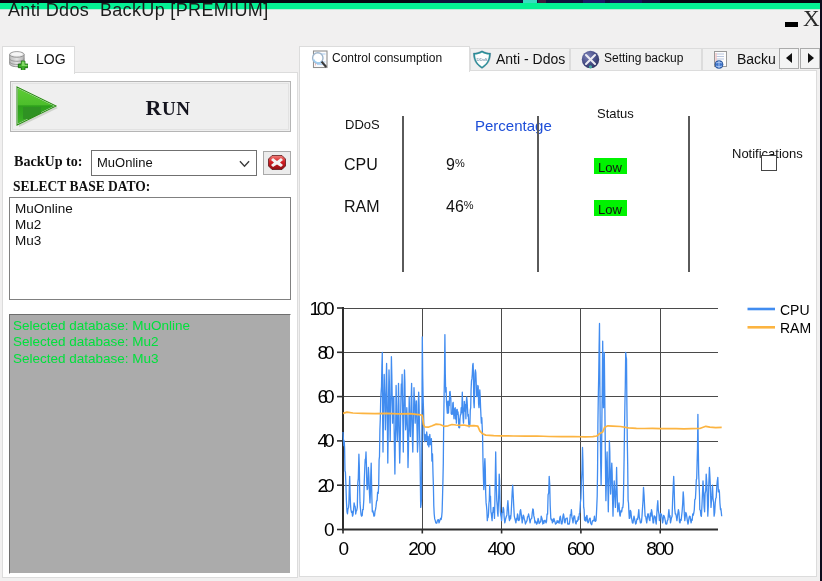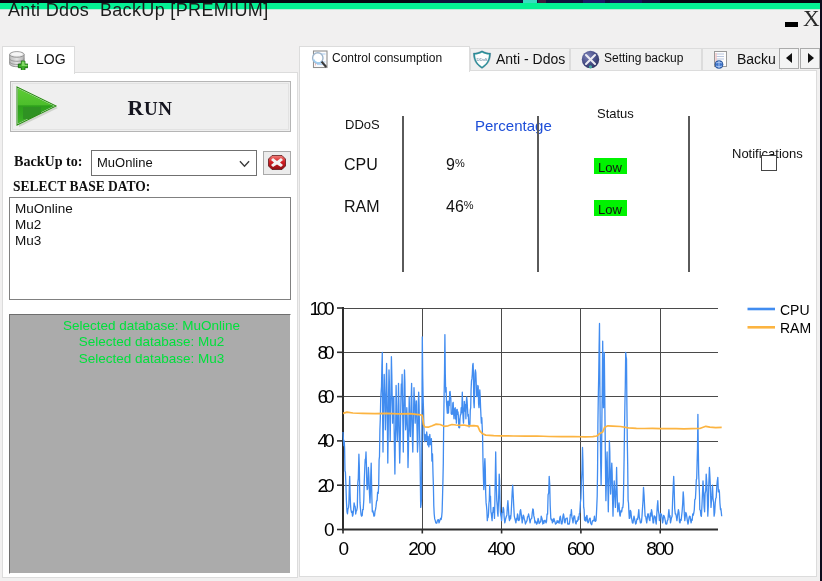--- a/index.html
+++ b/index.html
@@ -69,21 +69,21 @@
             <polygon points="2,2 41,21 2,40"></polygon>
           </clipPath>
       </defs>
       <polygon points="4,5 43,23 4,42" fill="#c9cec6" opacity="0.85"></polygon>
       <polygon points="2,2 41,21 2,40" fill="#f6fbf4"></polygon>
       <polygon points="2,2 41,21 2,40" fill="url(#pg)" stroke="#fff" stroke-width="1.6"></polygon>
       <rect x="8" y="22" width="18" height="12" fill="#2f9223" clip-path="url(#tcp)"></rect>
       <polygon points="2,2 41,21 2,40" fill="none" stroke="#2c8a16" stroke-width="1.1"></polygon>
     </svg>
   </div>
-  <div class="abs" style="left:0px;top:95px;width:300px;text-align:center;font-family:'Liberation Serif',serif;font-size:22px;font-weight:bold;color:#14141e;letter-spacing:0.5px;">R<span style="font-size:19px;">UN</span></div>
+  <div class="abs" style="left:0px;top:95px;width:300px;text-align:center;font-family:'Liberation Serif',serif;font-size:22px;font-weight:bold;color:#14141e;letter-spacing:0.5px;padding-left:18px;">R<span style="font-size:19px;">UN</span></div>
 
   <div class="abs" style="left:14px;top:153px;font-family:'Liberation Serif',serif;font-weight:bold;font-size:15px;color:#111;transform:scaleX(0.94);transform-origin:0 0;">BackUp to:</div>
   <div class="abs" style="left:91px;top:150px;width:166px;height:26px;background:#fff;border:1px solid #707070;box-sizing:border-box;">
     <div style="position:absolute;left:5px;top:4px;font-size:13px;color:#111;">MuOnline</div>
     <svg width="11" height="8" viewBox="0 0 12 8" style="position:absolute;right:6px;top:9px;">
       <path d="M1 1 L6 6.5 L11 1" fill="none" stroke="#3c3c3c" stroke-width="1.5"></path>
     </svg>
   </div>
   <div class="abs" style="left:263px;top:151px;width:28px;height:24px;background:#ececec;border:1px solid #a9a9a9;box-sizing:border-box;">
     <svg width="18" height="15" viewBox="0 0 18 15" style="position:absolute;left:4px;top:3px;">
@@ -98,21 +98,21 @@
       <path d="M5 3 L9 6 L13 3 L15 5 L12 7.5 L15 10 L13 12 L9 9.4 L5 12 L3 10 L6 7.5 L3 5 z" fill="#f3f3f3"></path>
     </svg>
   </div>
 
   <div class="abs" style="left:13px;top:178px;font-family:'Liberation Serif',serif;font-weight:bold;font-size:15px;color:#111;transform:scaleX(0.9);transform-origin:0 0;">SELECT BASE DATO:</div>
 
   <div class="abs" style="left:9px;top:197px;width:282px;height:103px;background:#fff;border:1px solid #808080;box-sizing:border-box;">
     <div style="margin:3px 0 0 5px;font-size:13.5px;line-height:15.8px;color:#111;">MuOnline<br>Mu2<br>Mu3</div>
   </div>
 
-  <div class="abs" style="left:9px;top:314px;width:282px;height:260px;background:#ababab;border:1px solid #6e6e6e;border-right-color:#fff;border-bottom-color:#fff;box-sizing:border-box;text-align:center;">
+  <div class="abs" style="left:9px;top:314px;width:282px;height:260px;background:#ababab;border:1px solid #6e6e6e;border-right-color:#fff;border-bottom-color:#fff;box-sizing:border-box;">
     <div style="margin:2.5px 0 0 3px;font-size:13.5px;line-height:16.5px;color:#00e03c;">Selected database: MuOnline<br>Selected database: Mu2<br>Selected database: Mu3</div>
   </div>
 
   <div class="abs" style="left:299px;top:46px;width:169px;height:25px;background:#fff;border:1px solid #dcdcdc;border-bottom:none;z-index:3;"></div>
   <div class="abs" style="left:470px;top:48px;width:98px;height:22px;background:#f0f0f0;border:1px solid #dcdcdc;border-bottom:none;"></div>
   <div class="abs" style="left:570px;top:48px;width:130px;height:22px;background:#f0f0f0;border:1px solid #dcdcdc;border-bottom:none;"></div>
   <div class="abs" style="left:702px;top:48px;width:78px;height:22px;background:#f0f0f0;border:1px solid #dcdcdc;border-bottom:none;"></div>
 
   <div class="abs" style="left:311px;top:50px;z-index:4;">
     <svg width="18" height="19" viewBox="0 0 18 19">

